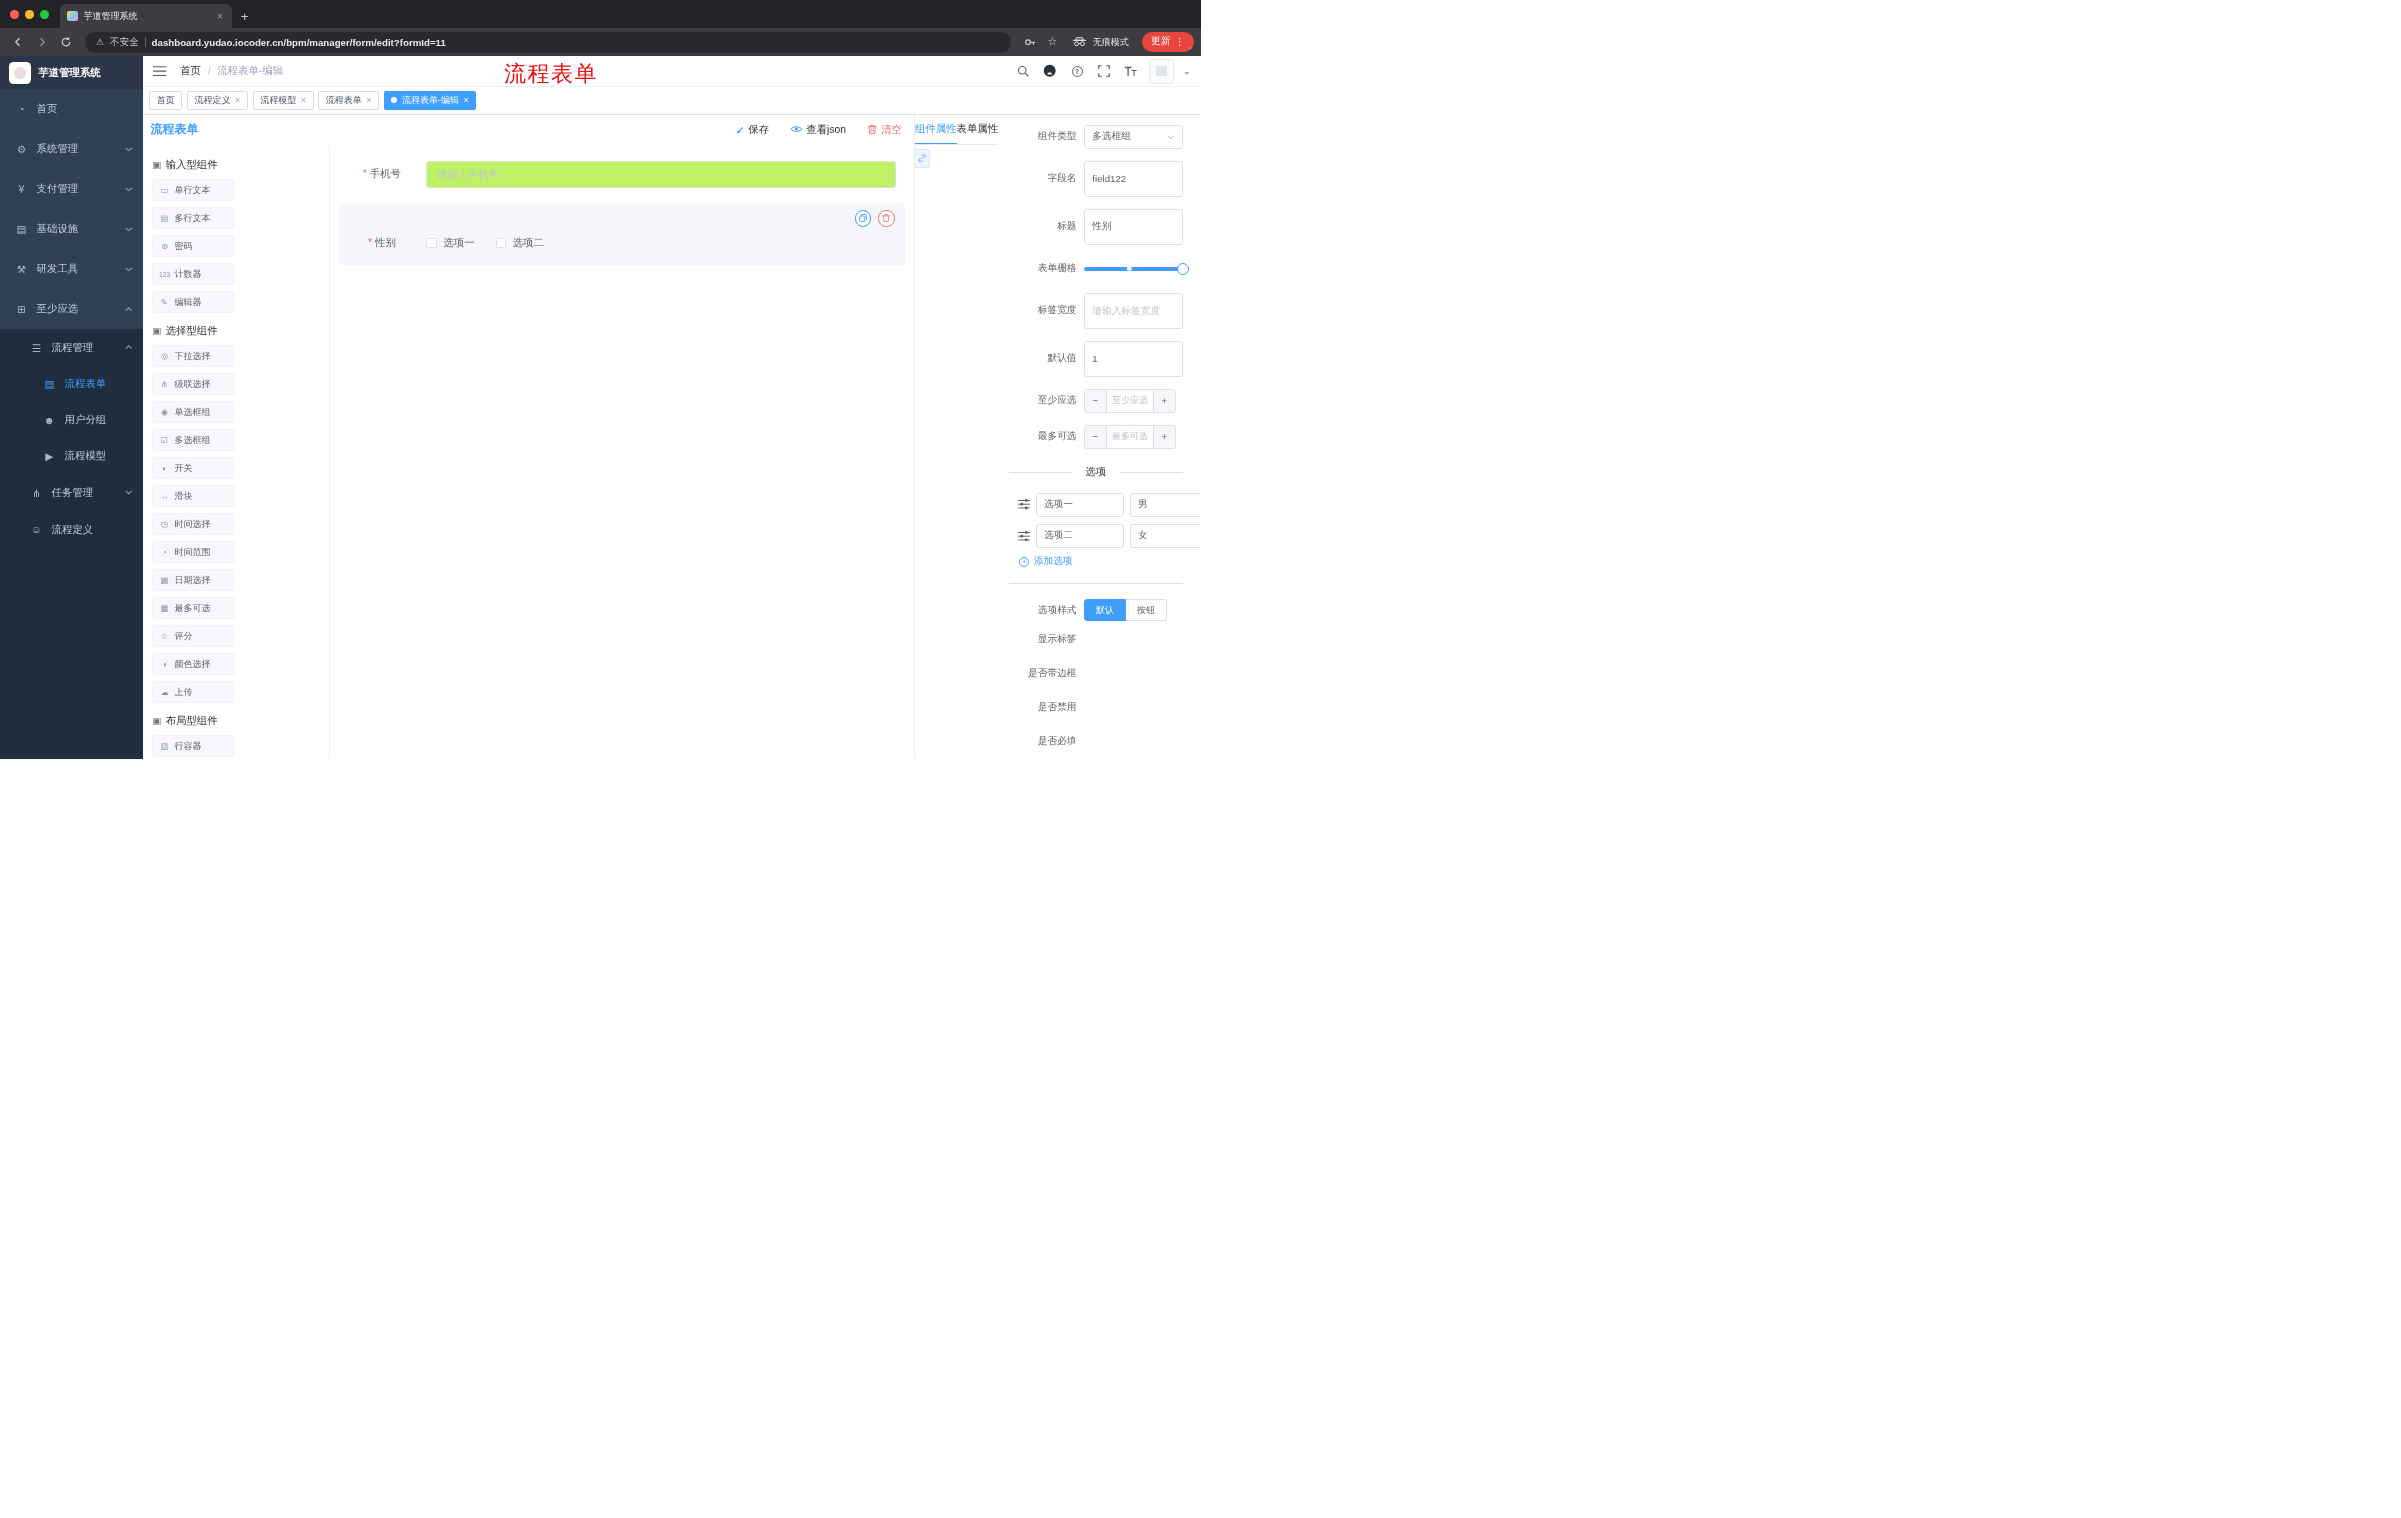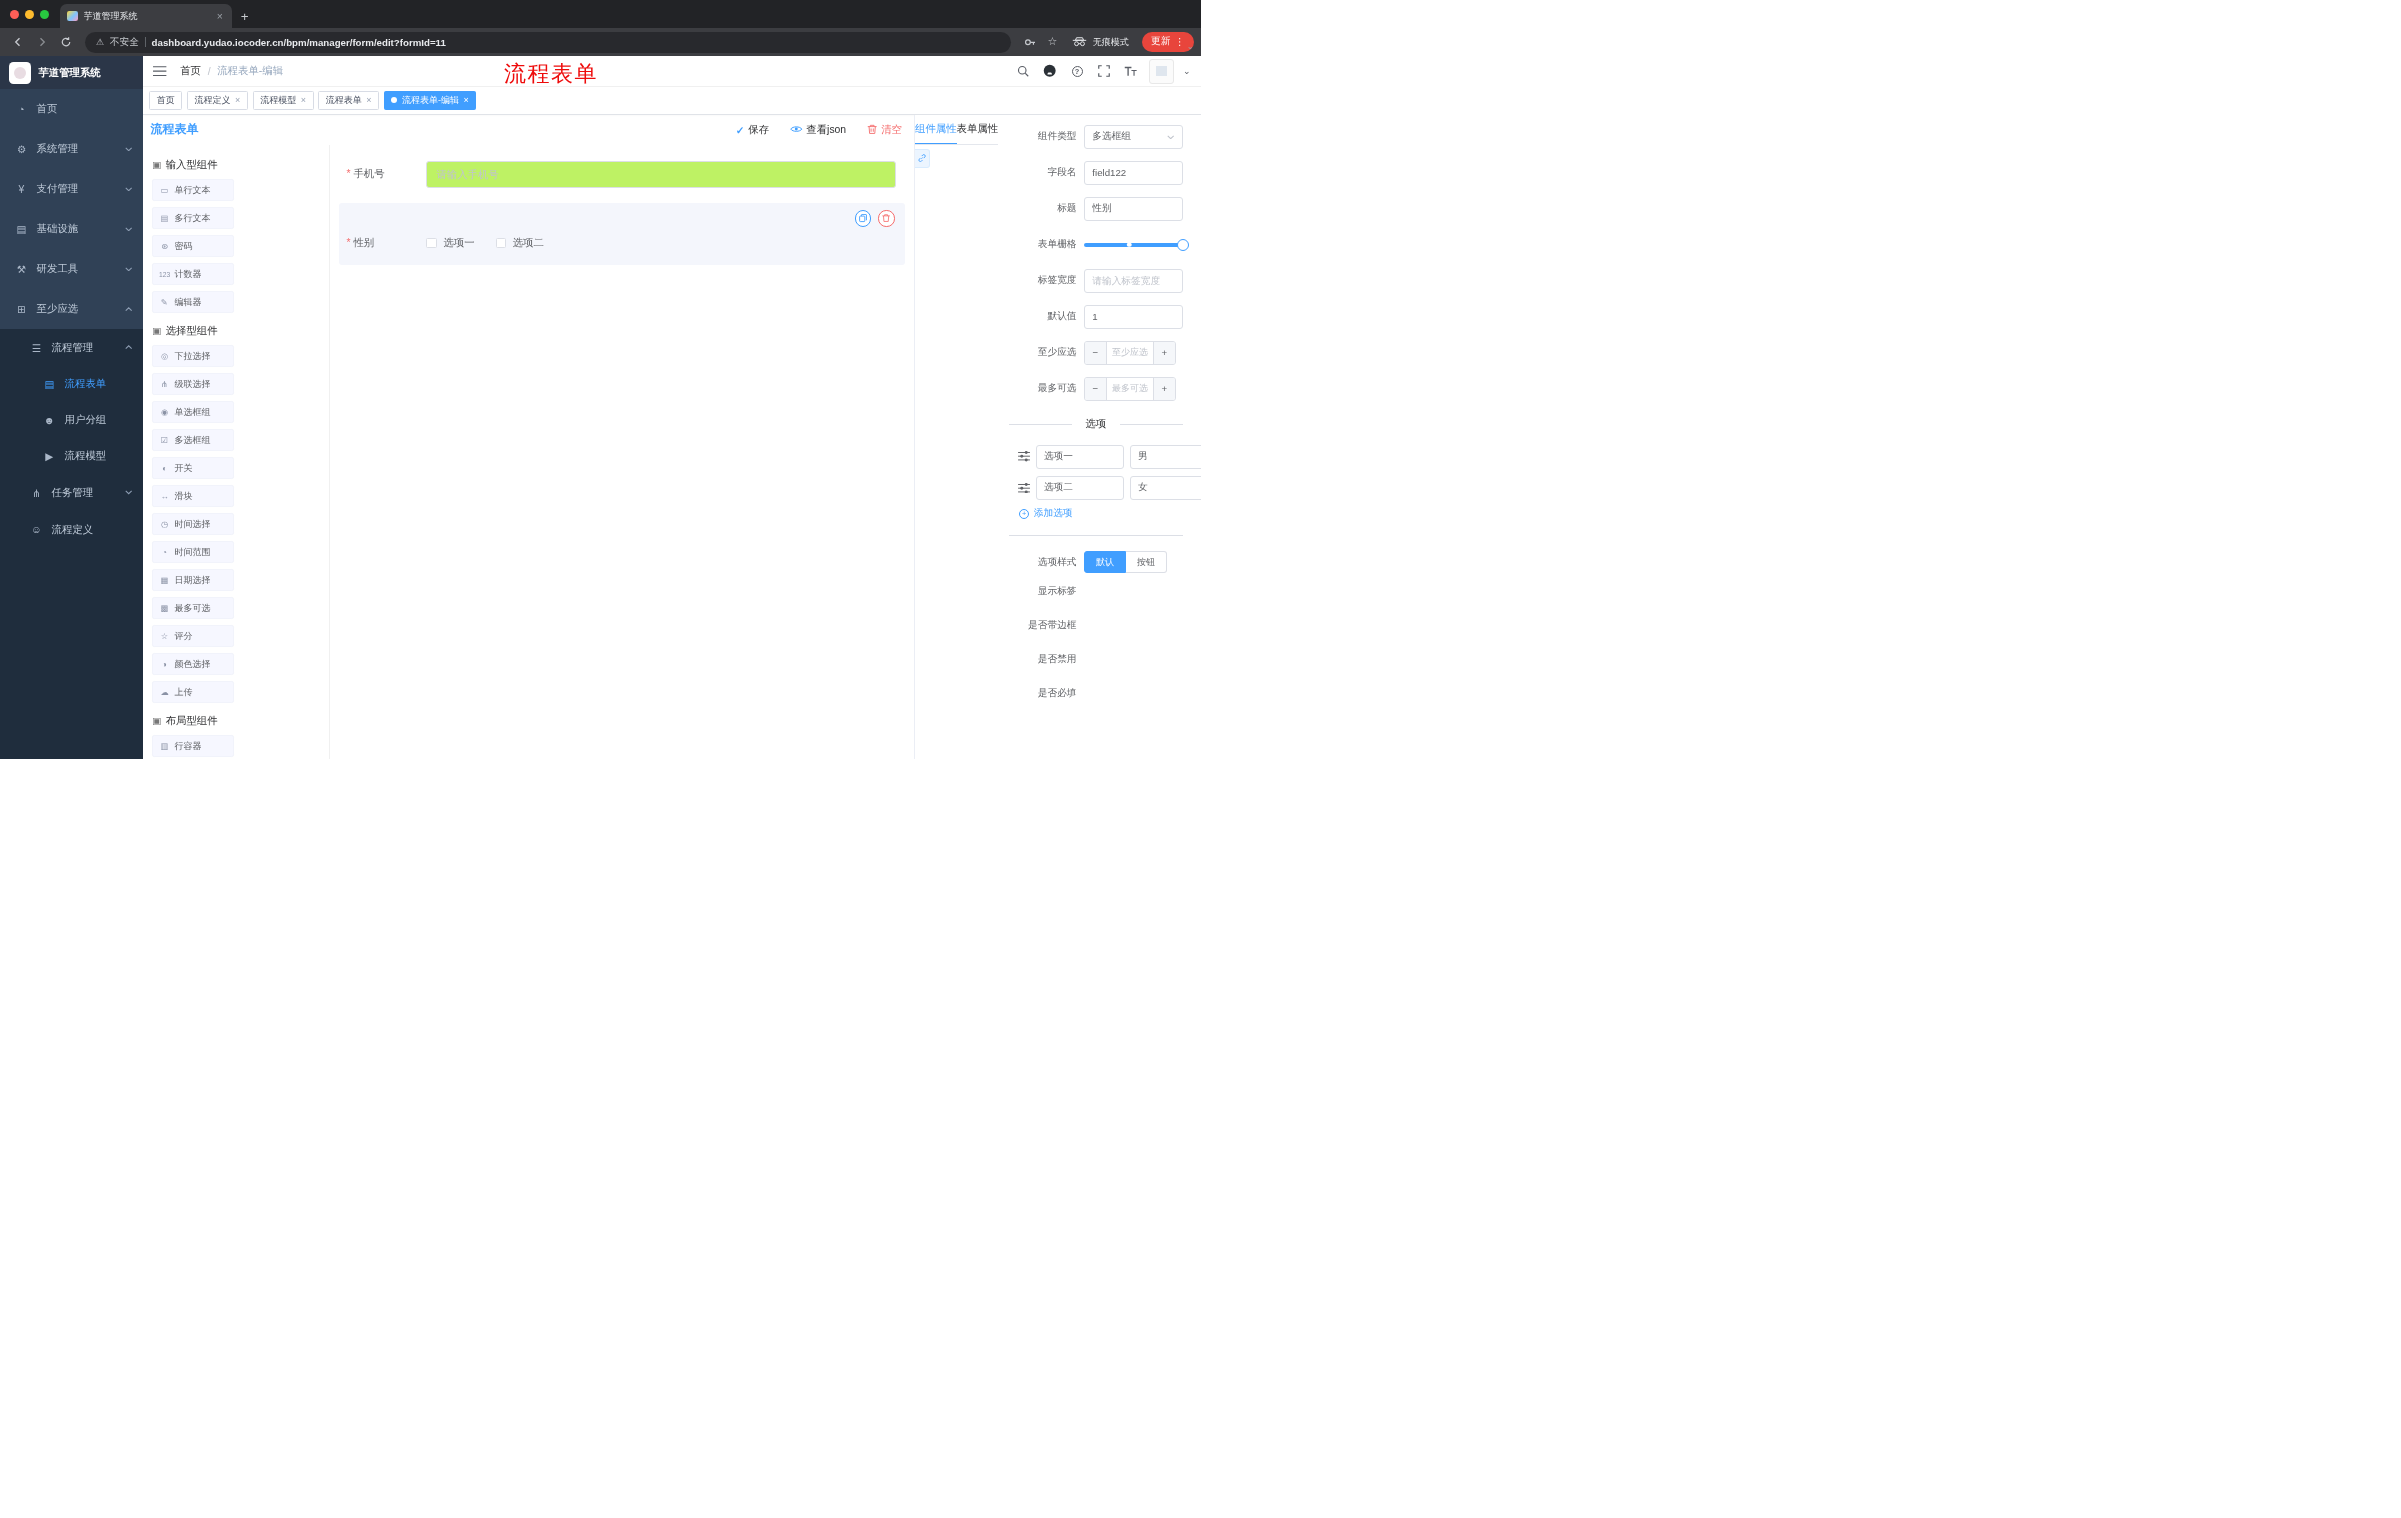--- a/index.html
+++ b/index.html
@@ -98,21 +98,21 @@
   .sec-title { display:flex; align-items:center; gap:4.5px; font-size:10.4px; color:#303133; margin:10.4px 0 1.5px 3px; }
   .sec-ic { color:#777; font-size:9.7px; }
   .sec-items { display:flex; flex-wrap:wrap; }
   .p-item { width:82px; height:22px; margin:6px 3px 0; background:#f6f7ff; border:0.7px solid #f1f3fb; border-radius:2.2px;
     display:flex; align-items:center; gap:4.5px; padding:0 6px; font-size:9px; color:#606266; cursor:move; }
   .p-ic { color:#8a92a5; font-size:8.2px; width:11px; text-align:center; flex:none; }
   .req::before { content:"*"; color:#F56C6C; margin-right:3px; }
 
   .canvas { flex:1; padding:13.4px 9px; min-width:0; }
   .cv-row { display:flex; align-items:center; padding:3px 7.4px; border-radius:3px; position:relative; }
-  .cv-label { width:71px; text-align:left; margin-right:9px; color:#606266; font-size:10.4px; flex:none; }
+  .cv-label { width:71px; text-align:center; margin-right:9px; color:#606266; font-size:10.4px; flex:none; }
   .cv-input { flex:1; max-width:470px; height:27px; border:0.7px solid #DCDFE6; border-radius:3px;
     padding:0 9px; font-size:10.4px; color:#606266; background:#bef264; outline:none; font-family:inherit; }
   .cv-input::placeholder { color:#C0C4CC; }
   .cv-row.selected { margin-top:12px; background:#f4f6fc; padding:33px 7.4px 15px; }
   .cv-actions { position:absolute; top:7.4px; right:10.4px; display:flex; gap:7.4px; }
   .circ { width:16.3px; height:16.3px; border-radius:50%; background:#fff; display:flex; align-items:center;
     justify-content:center; border:0.7px solid; cursor:pointer; }
   .circ.copy { border-color:#409EFF; color:#409EFF; }
   .circ.del { border-color:#F56C6C; color:#F56C6C; }
   .cbs { display:flex; align-items:center; gap:21px; }
@@ -124,21 +124,21 @@
   .link-handle { position:absolute; left:0; top:34px; width:15px; height:19.3px; background:#ecf5ff;
     border:0.7px solid #d9ecff; border-left:none; border-radius:0 3px 3px 0; display:flex; align-items:center; justify-content:center; color:#409EFF; }
   .props-tabs { height:30px; display:flex; border-bottom:0.7px solid #e4e7ed; flex:none; }
   .ptab { flex:1; display:flex; align-items:center; justify-content:center; font-size:10.4px; color:#303133; position:relative; cursor:pointer; }
   .ptab.active { color:#409EFF; }
   .ptab.active::after { content:""; position:absolute; left:0; right:0; bottom:-0.7px; height:1.5px; background:#409EFF; }
   .props-body { flex:1; overflow:hidden; padding:10.4px 18px 0 10.4px; }
   .prow { display:flex; align-items:center; margin-bottom:12px; }
   .plabel { width:68px; text-align:right; color:#606266; margin-right:7.4px; flex:none; }
   .pcontrol { width:165px; }
-  .p-input { width:100%; height:24px; border:0.7px solid #DCDFE6; border-radius:3px; padding:0 7.4px;
+  .p-input { width:100%; height:36px; border:0.7px solid #DCDFE6; border-radius:3px; padding:0 7.4px;
     font-size:9.7px; color:#606266; background:#fff; outline:none; font-family:inherit; }
   .p-input::placeholder { color:#C0C4CC; }
   .p-select { width:100%; height:24px; border:0.7px solid #DCDFE6; border-radius:3px; padding:0 7.4px;
     display:flex; align-items:center; justify-content:space-between; color:#606266; cursor:pointer; background:#fff; }
   .sel-caret { color:#C0C4CC; }
   .slider { height:24px; display:flex; align-items:center; position:relative; }
   .slider-track { width:100%; height:4.5px; border-radius:2.2px; background:#409EFF; position:relative; }
   .slider-stop { position:absolute; left:46%; top:50%; transform:translate(-50%,-50%); width:4.5px; height:4.5px; border-radius:50%; background:#fff; }
   .slider-handle { position:absolute; right:-6px; top:50%; transform:translateY(-50%); width:12px; height:12px;
     background:#fff; border:1.5px solid #409EFF; border-radius:50%; cursor:grab; }

